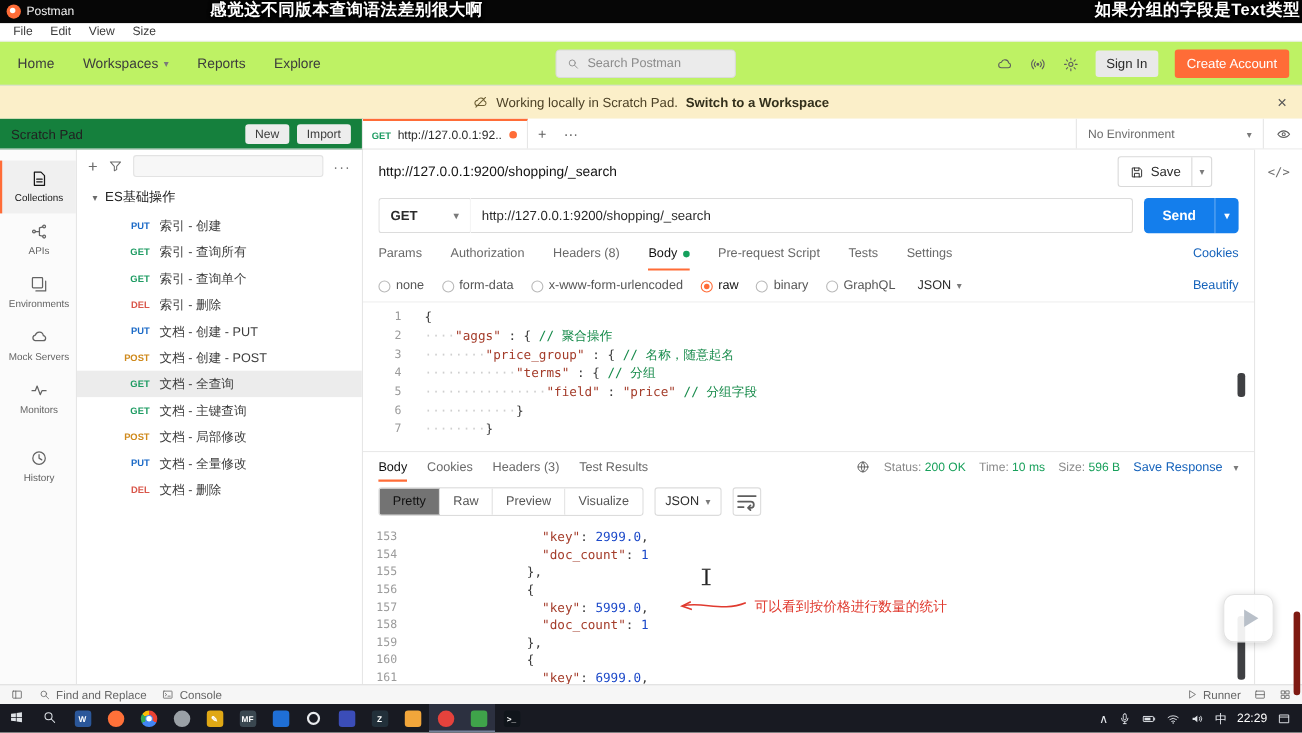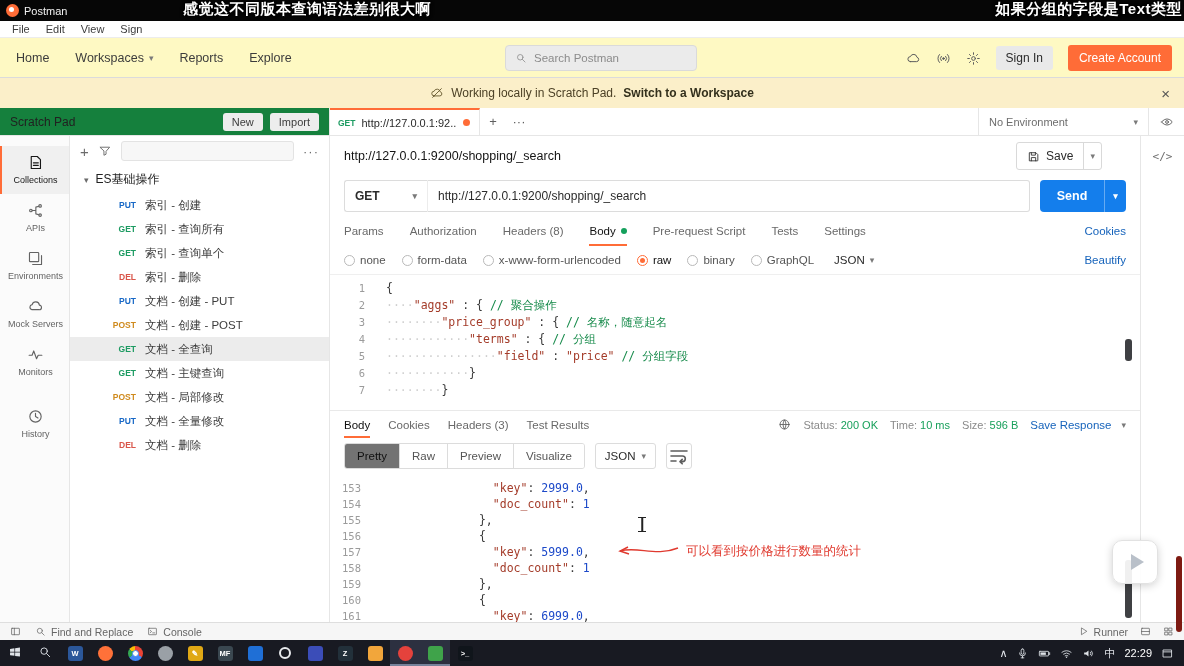--- a/index.html
+++ b/index.html
@@ -10,33 +10,33 @@
 .icn svg{width:14px;height:14px;display:block;}
 .caret{font-size:9px;color:#7a7a7a;}
 
 
 .titlebar{position:absolute;left:0;top:0;right:0;height:21px;background:#060606;display:flex;align-items:center;color:#fff;z-index:30;}
 .pm-logo{display:flex;align-items:center;gap:5px;padding-left:6px;}
 .pm-logo .ball{width:13px;height:13px;border-radius:50%;background:var(--accent);position:relative;}
 .pm-logo .ball:after{content:"";position:absolute;left:3px;top:3px;width:5px;height:5px;border-radius:50%;background:#fff;}
 .pm-logo .txt{font-size:11px;color:#f2f2f2;}
 .subtitle{position:absolute;top:0px;font-size:15px;font-weight:bold;color:#fff;white-space:nowrap;letter-spacing:.5px;
-  text-shadow:1px 1px 2px #000,-1px -1px 2px #000,0 0 4px #000;}
+  text-shadow:1px 1px 2px #000,-1px -1px 2px #000,0 0 4px #000;margin-left:8px;}
 .subtitle.center{left:183px;}
 .subtitle.right{right:2px;}
 
 
 .menubar{position:absolute;top:21px;left:0;right:0;height:17px;background:#fff;border-bottom:1px solid #ececec;display:flex;align-items:center;padding-left:4px;}
 .menu-item{font-size:11px;color:#3c3c3c;padding:0 8px;}
 
 
-.topbar{position:absolute;top:38px;left:0;right:0;height:40px;background:#fef9c3;border-bottom:1px solid #dbdbdb;}
+.topbar{position:absolute;top:38px;left:0;right:0;height:40px;background:#bef264;border-bottom:1px solid #dbdbdb;}
 .top-nav{display:flex;align-items:center;gap:26px;padding-left:16px;height:40px;font-size:12.5px;color:#3c3c3c;}
 .nav-item{display:flex;align-items:center;gap:5px;}
-.search-box{position:absolute;left:505px;top:7px;width:192px;height:26px;background:#ebebeb;border:1px solid #dadada;border-radius:4px;display:flex;align-items:center;gap:7px;padding:0 9px;color:#8b8b8b;font-size:11.5px;}
+.search-box{position:absolute;left:505px;top:7px;width:164px;height:26px;background:#ebebeb;border:1px solid #dadada;border-radius:4px;display:flex;align-items:center;gap:7px;padding:0 9px;color:#8b8b8b;font-size:11.5px;}
 .search-box svg{width:12px;height:12px;}
 .top-right{position:absolute;right:12px;top:0;height:40px;display:flex;align-items:center;gap:15px;}
 .icnbtn{color:#5e5e5e;display:inline-flex;}
 .top-right .icnbtn svg{width:15px;height:15px;}
 .signin{font-size:12px;background:#e9e9e9;border-radius:3px;padding:5px 10px;color:#2b2b2b;}
 .create-acct{font-size:12px;background:var(--accent);color:#fff;border-radius:3px;padding:6px 11px;}
 
 
 .banner{position:absolute;top:78px;left:0;right:0;height:30px;background:var(--banner);display:flex;align-items:center;justify-content:center;gap:7px;font-size:12px;color:#4c4126;}
 .banner b{color:#33301c;}
@@ -193,21 +193,21 @@
       <span class="txt">Postman</span>
     </div>
     <div class="subtitle center">感觉这不同版本查询语法差别很大啊</div>
     <div class="subtitle right">如果分组的字段是Text类型</div>
   </div>
 
   <div class="menubar" id="menubar">
       <span class="menu-item">File</span>
       <span class="menu-item">Edit</span>
       <span class="menu-item">View</span>
-      <span class="menu-item">Sign</span>
+      <span class="menu-item">Size</span>
     </div>
 
   <div class="topbar">
     <div class="top-nav" id="topnav">
         <div class="nav-item">
           <span>Home</span>
         </div>
         <div class="nav-item">
           <span>Workspaces</span>
           <span class="caret">▾</span>

